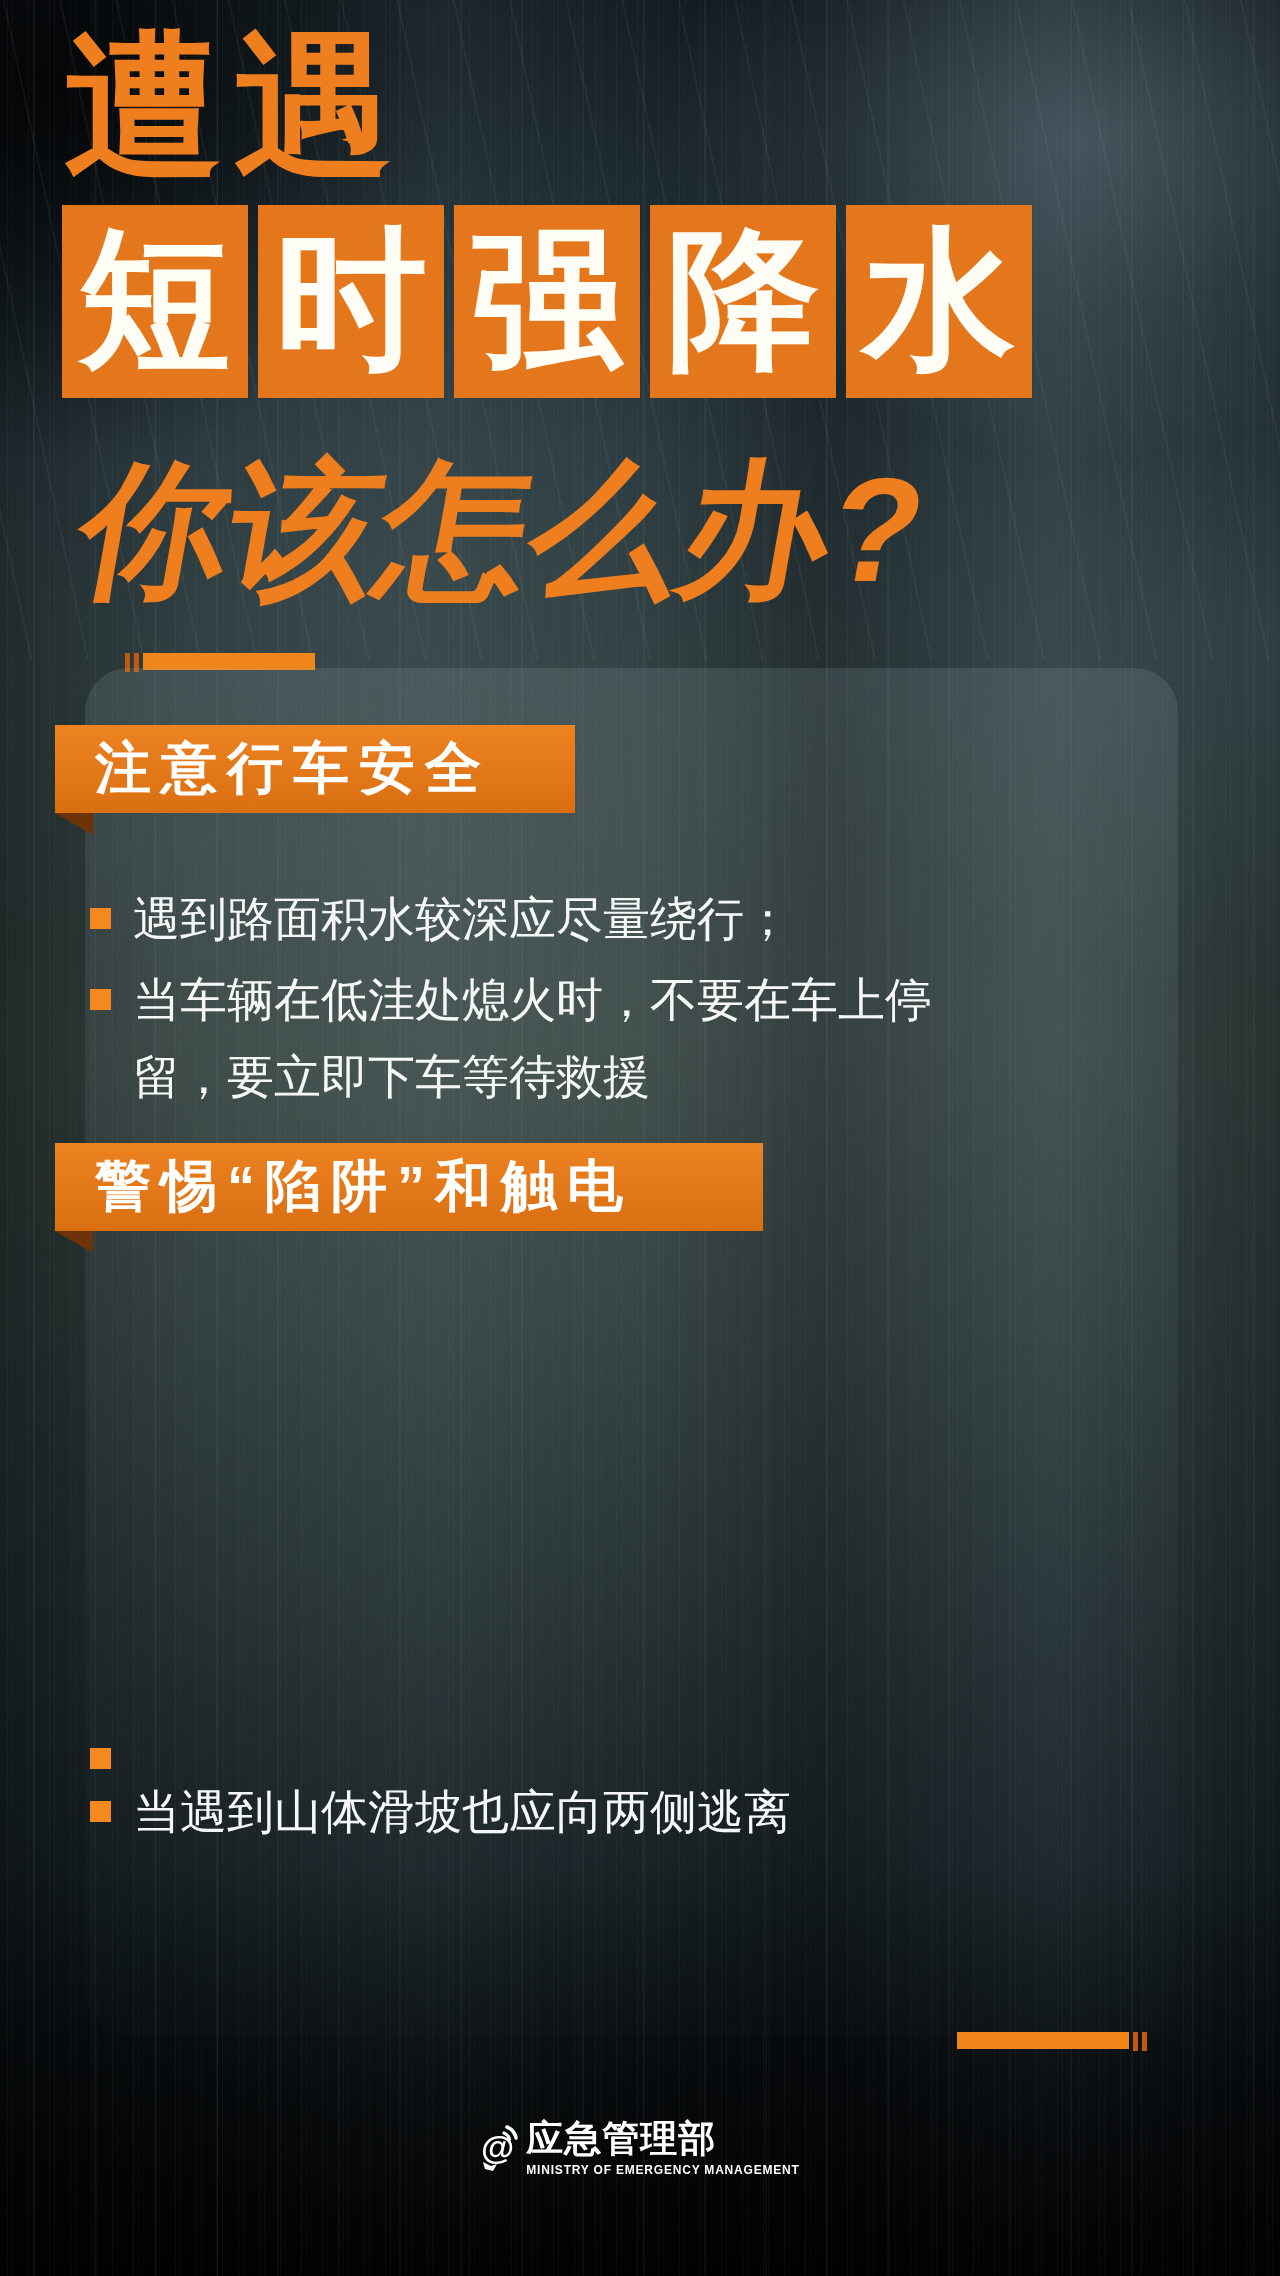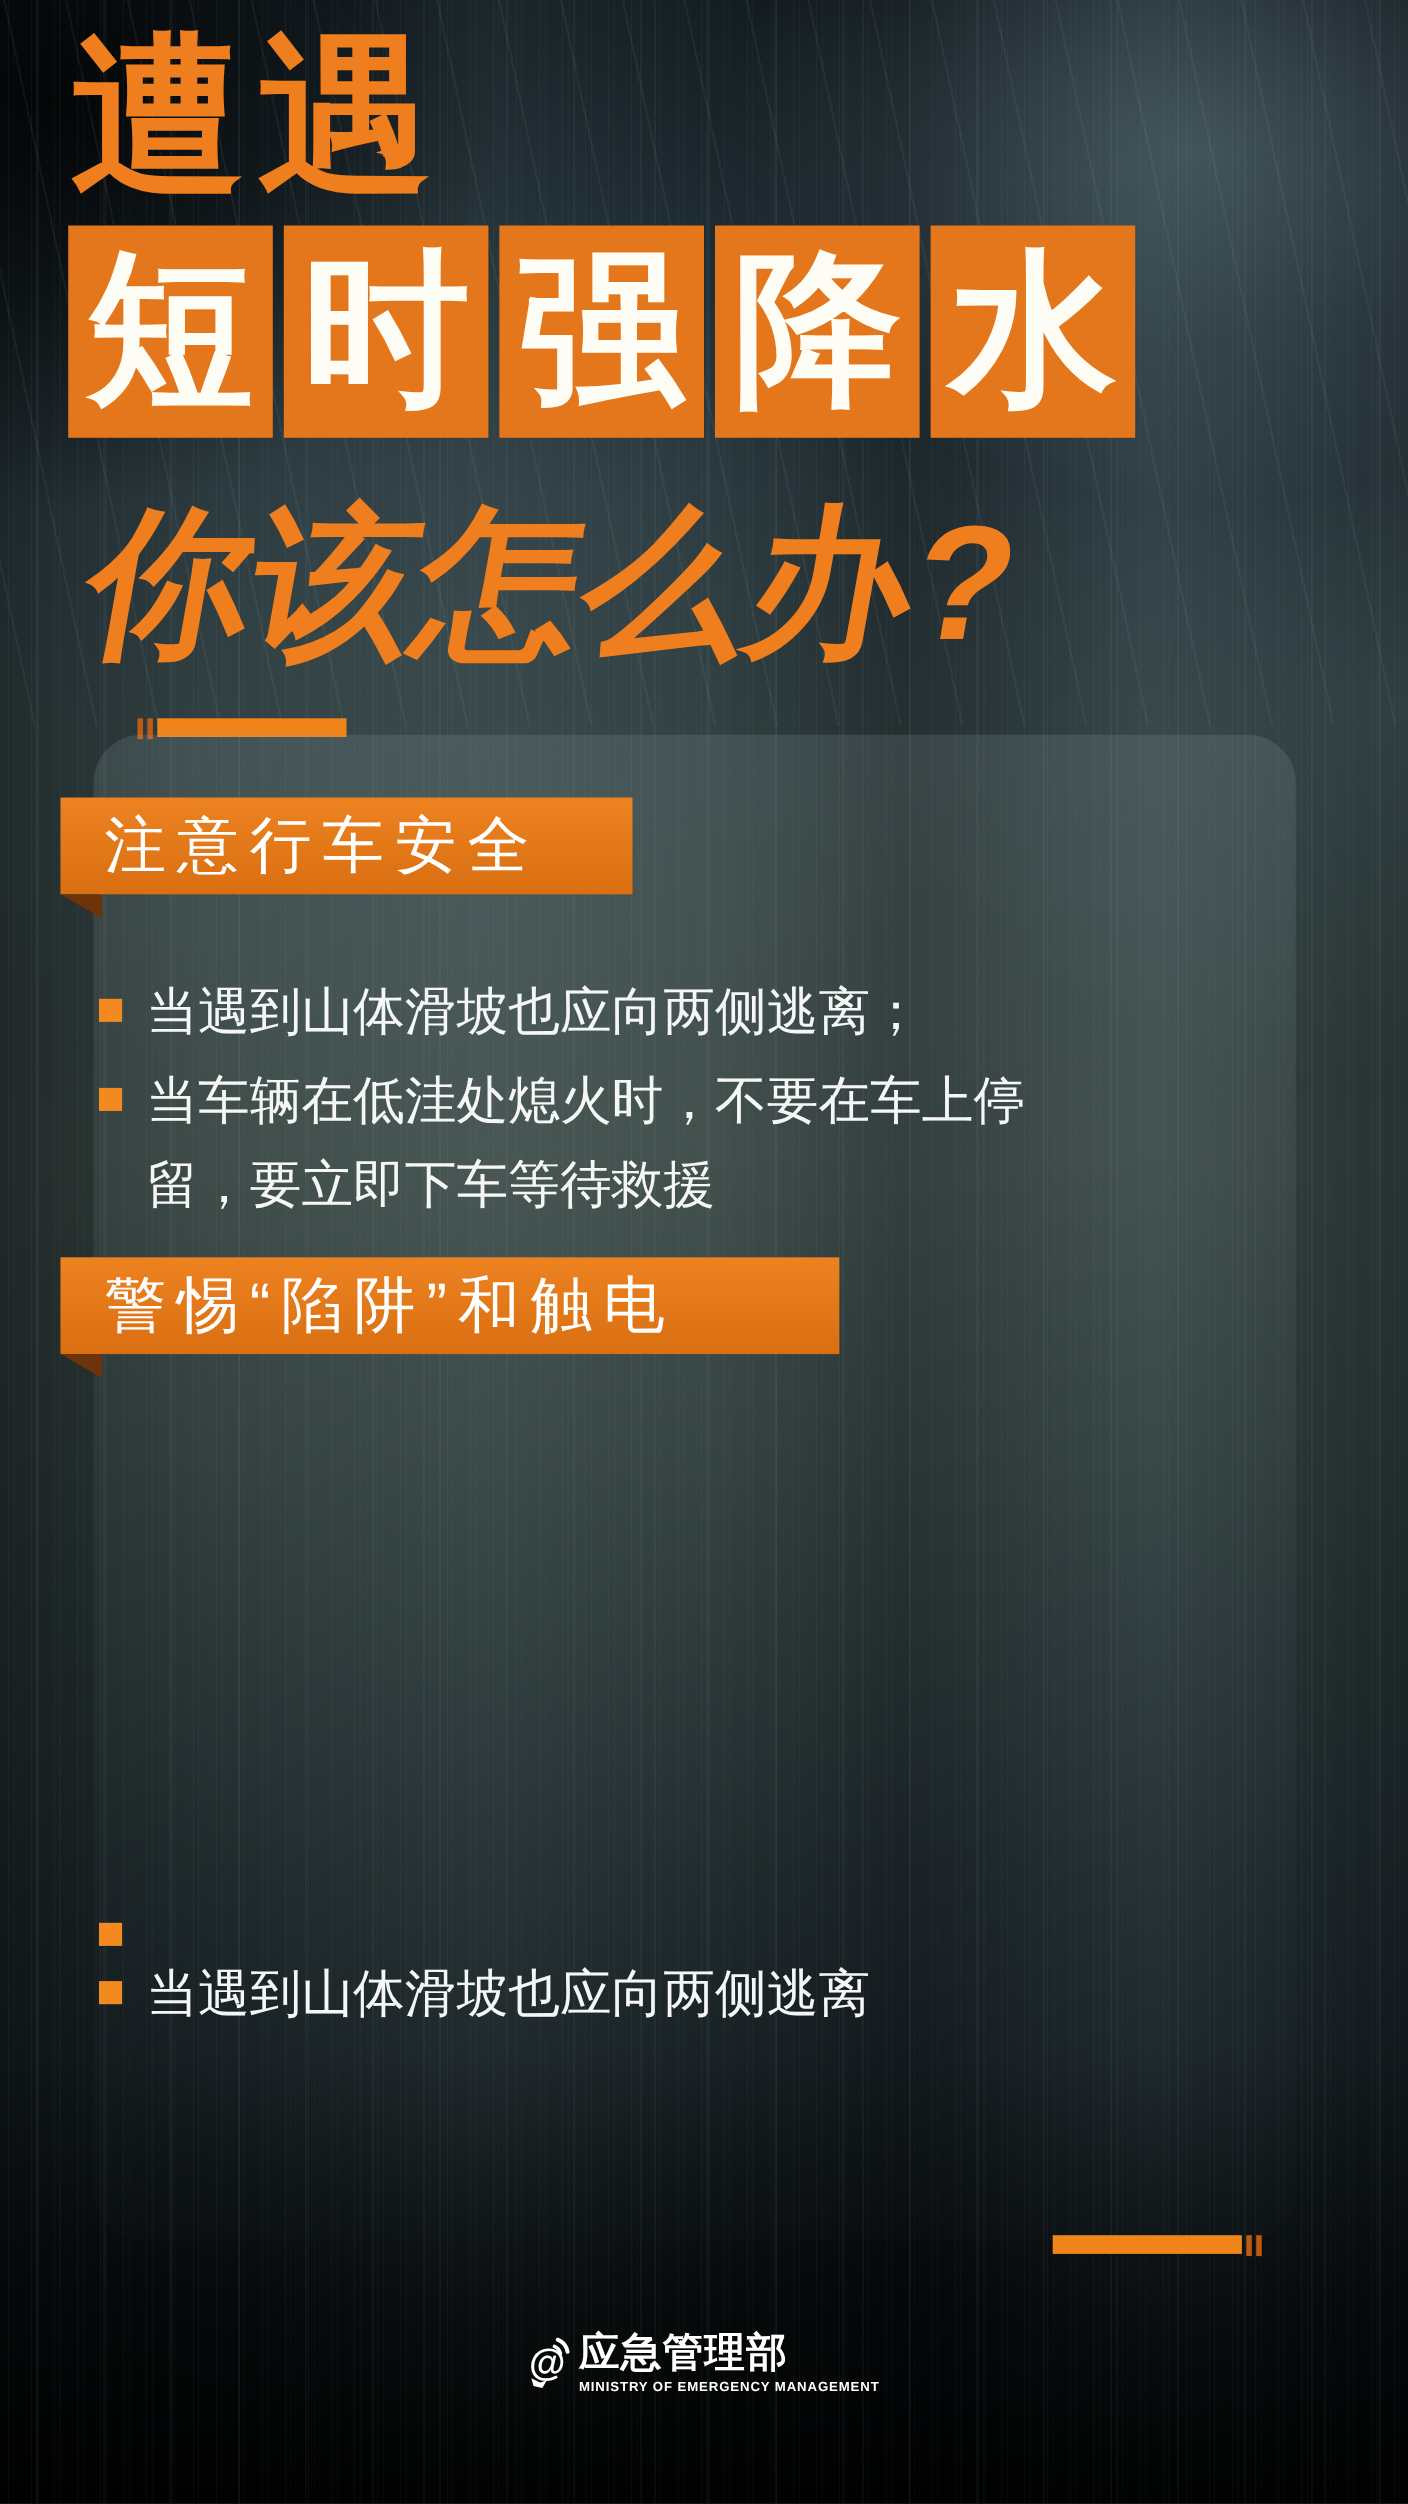--- a/index.html
+++ b/index.html
@@ -54,21 +54,21 @@
   
   .deco{position:absolute;display:flex;align-items:flex-start;gap:4px;}
   .deco-top{left:125px;top:653px;}
   .deco-bottom{left:957px;top:2032px;}
   .deco .strip{width:5px;height:19px;background:#C05A10;}
   .deco .bar{width:172px;height:17px;background:#F08519;}
   
   .banner{
     position:absolute;left:-30px;height:88px;
     background:linear-gradient(180deg,#EC8220,#DA6F12);
-    color:#FFFFFF;font-weight:400;font-size:56px;letter-spacing:10px;
+    color:#FFFFFF;font-weight:700;font-size:56px;letter-spacing:10px;
     display:flex;align-items:center;padding-left:40px;box-sizing:border-box;
     white-space:nowrap;
   }
   .banner::after{
     content:"";position:absolute;left:0;top:100%;width:38px;height:22px;
     background:#6E3309;clip-path:polygon(0 0,100% 0,100% 100%);
   }
   .banner-1{top:57px;width:520px;}
   .banner-2{top:475px;width:708px;text-align:center;}
   .banner-3{top:914px;width:780px;}
@@ -127,21 +127,21 @@
     <div class="strip"></div>
     <div class="bar"></div>
   </div>
 
   <div class="card">
 
     <div class="banner banner-1">注意行车安全</div>
     <div class="list list-1">
       <div class="item">
         <div class="bullet"></div>
-        <div class="item-text">当遇到山体滑坡也应向两侧逃离；</div>
+        <div class="item-text">遇到路面积水较深应尽量绕行；</div>
       </div>
       <div class="item">
         <div class="bullet"></div>
         <div class="item-text">当车辆在低洼处熄火时，不要在车上停
 留，要立即下车等待救援</div>
       </div>
     </div>
 
     <div class="banner banner-2">警惕“陷阱”和触电</div>
 

